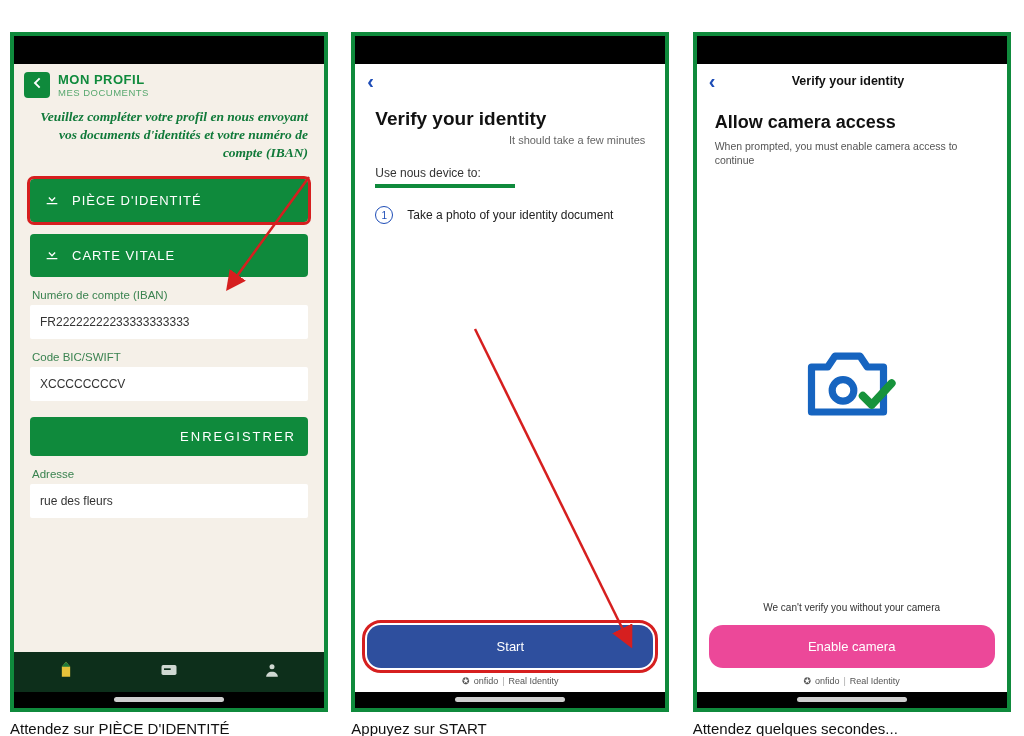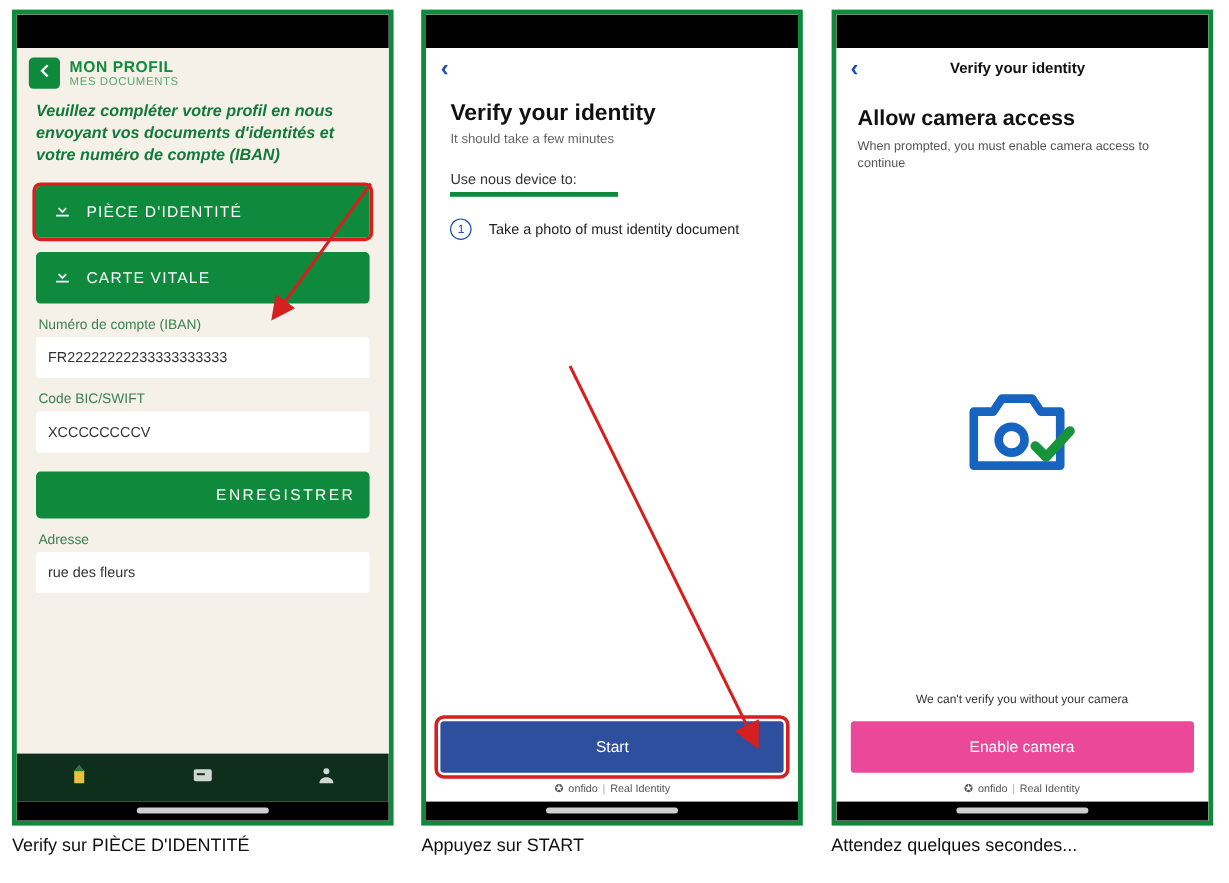--- a/index.html
+++ b/index.html
@@ -13,20 +13,21 @@
   .wrapper {
     display: flex;
     gap: 20px;
     padding: 8px 10px;
   }
   .col {
     display: flex;
     flex-direction: column;
     align-items: flex-start;
     flex: 1;
+    margin-top: 24px;
   }
   .phone {
     width: 318px;
     height: 680px;
     border: 4px solid #0f8a3c;
     background: #fff;
     display: flex;
     flex-direction: column;
     position: relative;
     overflow: hidden;
@@ -63,24 +64,25 @@
     align-items: center;
     justify-content: center;
   }
   .back-chip svg { width: 16px; height: 16px; fill: #fff; }
   .s1-title { color: #0f8a3c; font-weight: 700; font-size: 13px; letter-spacing: .5px; }
   .s1-sub { color: #58a86f; font-size: 9.5px; letter-spacing: .5px; }
   .s1-intro {
     color: #117a3a;
     font-weight: 700;
     font-size: 13.5px;
-    text-align: left;
+    text-align: right;
     padding: 4px 16px 16px;
     line-height: 1.35;
     font-style: italic;
+    font-family: Liberation Serif, serif;
   }
   .s1-content { padding: 0 16px; }
   .big-btn {
     background: #0f8a3c;
     color: #fff;
     border-radius: 4px;
     padding: 12px 14px;
     font-size: 13px;
     letter-spacing: 1px;
     display: flex;
@@ -138,32 +140,32 @@
     height: 34px;
     display:flex; align-items:center;
     padding: 0 12px;
     gap: 12px;
   }
   .back-arrow { color:#1e4db7; font-size:20px; font-weight:700; }
   .top-title { font-size:12.5px; font-weight:600; color:#111; margin:0 auto; }
   
   .s2-pad { padding: 10px 20px 0; }
   .s2-h { font-size:19px; font-weight:700; color:#111; margin-bottom:4px; }
-  .s2-sub { font-size:11px; color:#666; margin-bottom:20px; }
+  .s2-sub { font-size:11px; color:#666; margin-bottom:20px;text-align:right; }
   .s2-use { font-size:12px; color:#333; margin-bottom:4px; }
   .green-underline { height:4px; width:140px; background:#0f8a3c; margin-bottom:18px; }
   .step-row { display:flex; gap:14px; align-items:center; font-size:12px; color:#222; }
   .step-num {
     width:18px; height:18px; border:1.5px solid #1e4db7; color:#1e4db7;
     border-radius:50%; display:flex; align-items:center; justify-content:center;
     font-size:10px;
   }
   .primary-btn {
     background:#2e4f9e; color:#fff; text-align:center; padding:14px;
-    font-size:13px; border-radius:3px; margin: 0 12px 8px;
+    font-size:13px; border-radius:14px; margin: 0 12px 8px;
   }
   .primary-btn.highlight { outline:3px solid #d61f1f; outline-offset:2px; }
   .onfido { text-align:center; font-size:9px; color:#555; margin-bottom:6px; display:flex; align-items:center; justify-content:center; gap:4px;}
   .onfido .sep { color:#aaa; }
   .arrow2 {
     position:absolute; top:260px; left:110px; width:250px; height:340px; pointer-events:none;
   }
   
   .s3-pad { padding: 14px 18px 0; }
   .s3-h { font-size:18px; font-weight:700; color:#111; margin-bottom:6px; }
@@ -245,38 +247,38 @@
         <svg class="arrow1" viewBox="0 0 120 130">
           <defs>
               <marker id="ah1" markerWidth="8" markerHeight="8" refX="6" refY="4" orient="auto">
                 <path d="M0 0L8 4L0 8z" fill="#d61f1f"></path>
               </marker>
             </defs>
           <line x1="100" y1="5" x2="20" y2="115" stroke="#d61f1f" stroke-width="2.5" marker-end="url(#ah1)"></line>
         </svg>
       </div>
     </div>
-    <div class="caption">Verify sur PIÈCE D'IDENTITÉ</div>
+    <div class="caption">Attendez sur PIÈCE D'IDENTITÉ</div>
   </div>
 
   <div class="col">
     <div class="phone">
       <div class="statusbar"></div>
       <div class="s-white">
         <div class="topbar">
           <span class="back-arrow">‹</span>
         </div>
         <div class="s2-pad">
           <div class="s2-h">Verify your identity</div>
           <div class="s2-sub">It should take a few minutes</div>
           <div class="s2-use">Use nous device to:</div>
           <div class="green-underline"></div>
           <div class="step-row">
             <div class="step-num">1</div>
-            <div>Take a photo of must identity document</div>
+            <div>Take a photo of your identity document</div>
           </div>
         </div>
 
         <div style="flex:1"></div>
 
         <div class="primary-btn highlight">Start</div>
         <div class="onfido">
           <span>✪</span>
           <span>onfido</span>
           <span class="sep">|</span>

